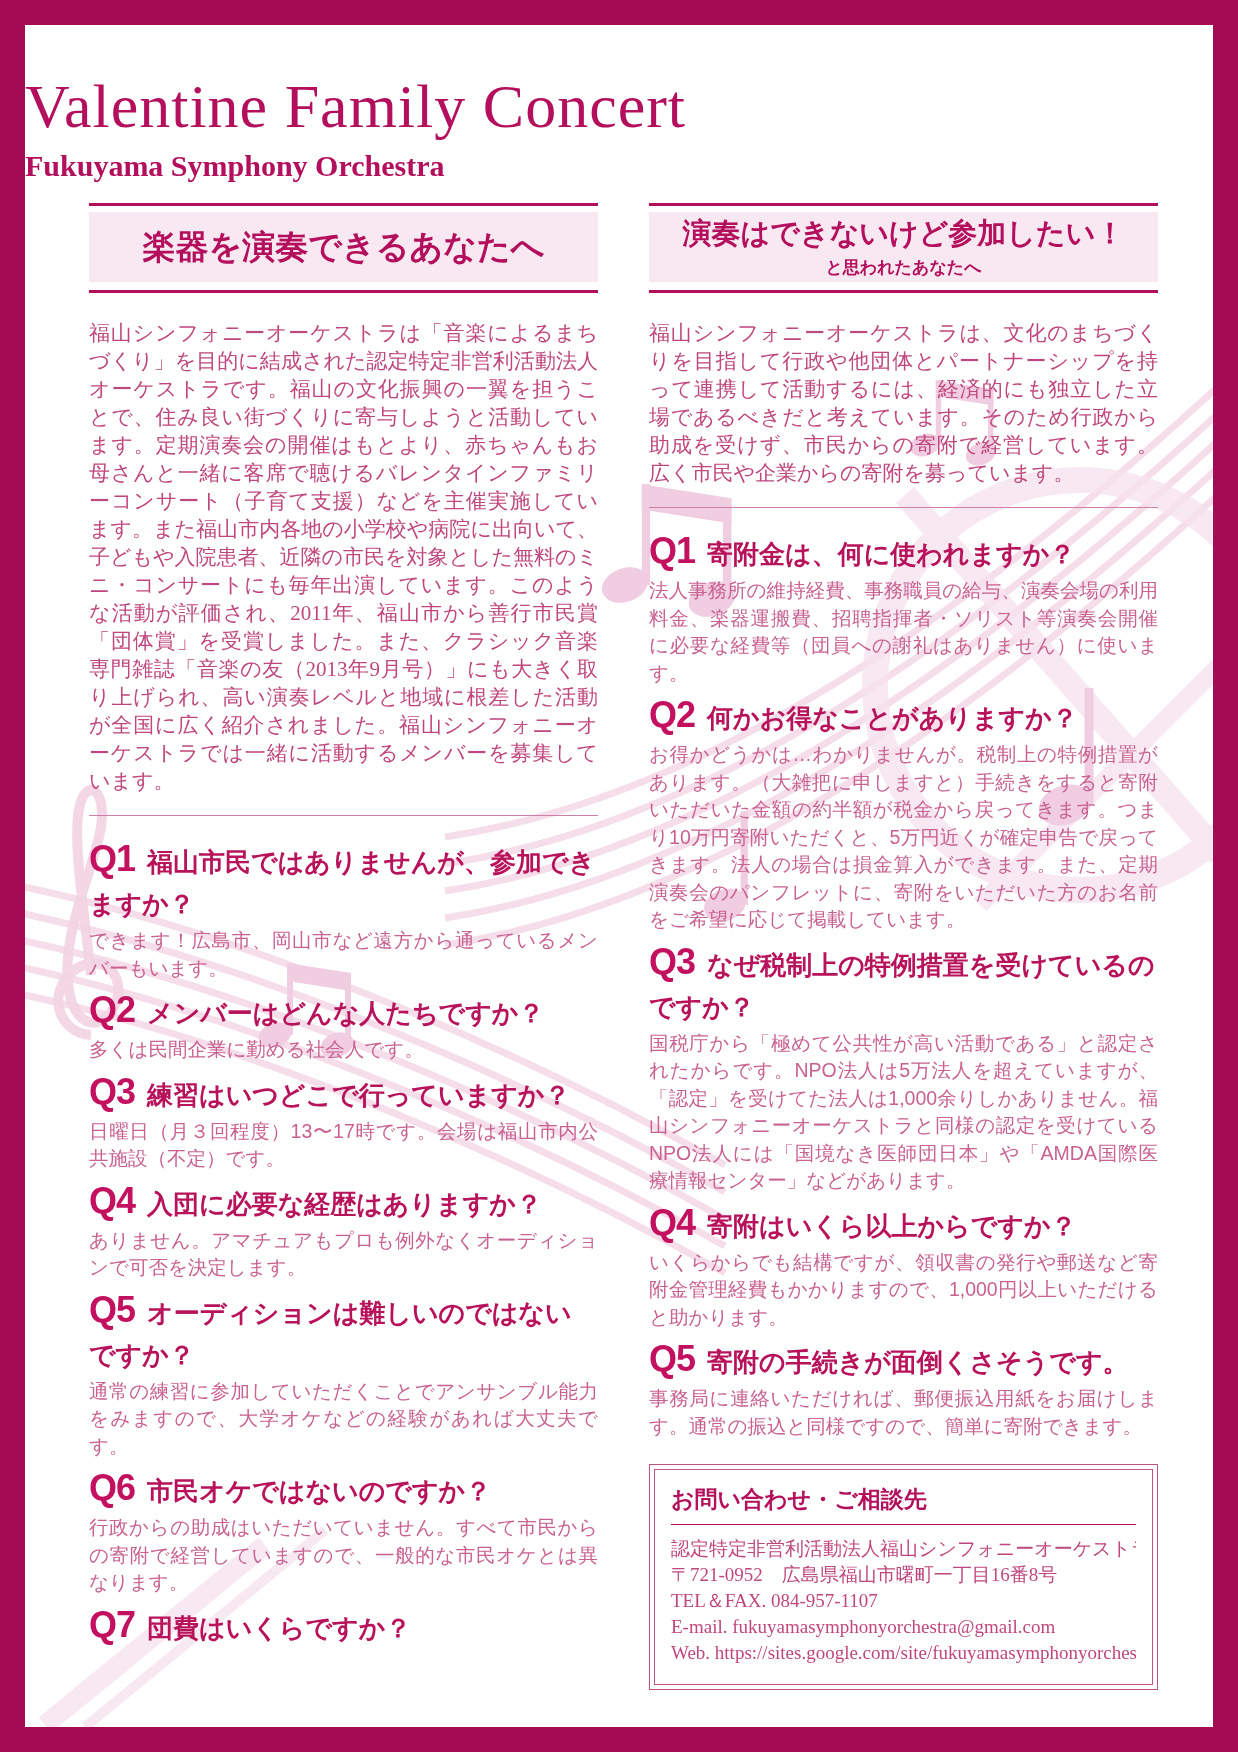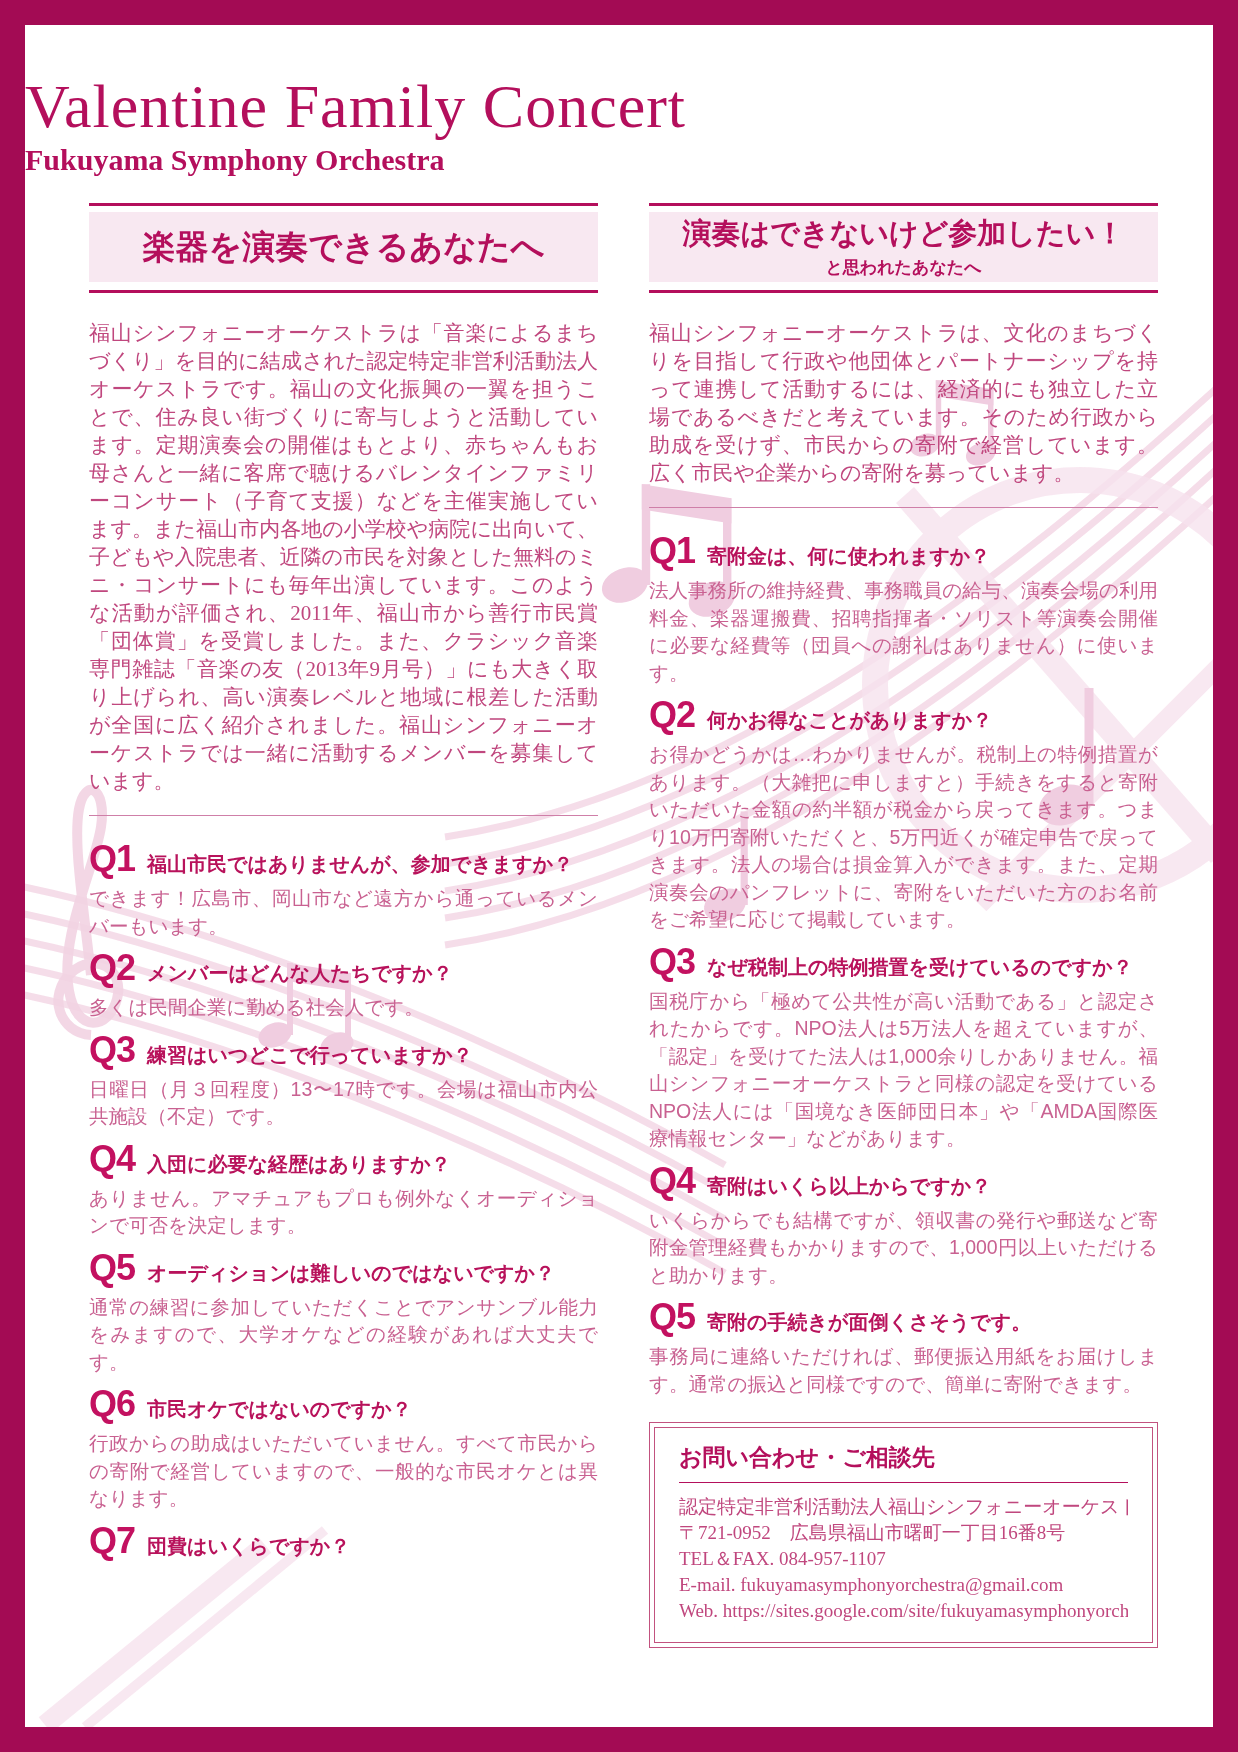--- a/index.html
+++ b/index.html
@@ -27,21 +27,21 @@
     background:#ffffff;overflow:hidden;
   }
   .bg-svg{position:absolute;left:0;top:0;pointer-events:none;}
   .header{position:relative;text-align:left;margin-top:48px;}
   .title{
     font-family:"Liberation Serif","DejaVu Serif",serif;
     font-size:62px;color:var(--accent);font-weight:normal;letter-spacing:1px;line-height:66px;
   }
   .subtitle{
     font-family:"Liberation Serif","DejaVu Serif",serif;
-    font-size:30px;font-weight:bold;color:var(--accent);margin-top:4px;
+    font-size:30px;font-weight:bold;color:var(--accent);margin-top:10px;
   }
   .col{position:absolute;top:178px;width:509px;}
   .col-left{left:64px;}
   .col-right{left:624px;}
   .rule{height:3px;background:var(--accent);}
   .banner{
     margin-top:6px;background:var(--banner-bg);height:70px;
     display:flex;flex-direction:column;justify-content:center;align-items:center;
   }
   .banner-line1{
@@ -59,24 +59,24 @@
     font-family:"Liberation Serif","DejaVu Serif",serif;
     font-size:21px;line-height:28px;color:var(--intro);text-align:justify;
   }
   .divider{margin:20px 0 24px;height:1px;background:var(--divider);}
   .qa-item{margin-bottom:9px;}
   .qa-head{line-height:38px;}
   .qa-num{
     font-size:36px;font-weight:bold;color:var(--qnum);
     letter-spacing:-1px;margin-right:12px;text-align:right;
   }
-  .qa-q{font-size:20px;font-weight:bold;color:var(--question);}
+  .qa-q{font-size:26px;font-weight:bold;color:var(--question);}
   .qa-a{font-size:19.5px;line-height:27.5px;color:var(--answer);text-align:justify;margin-top:0;}
   .contact-outer{margin-top:24px;border:1px solid var(--boxline);padding:4px;background:#fff;position:relative;}
-  .contact-inner{border:1px solid var(--boxline);padding:14px 24px 18px;}
+  .contact-inner{border:1px solid var(--boxline);padding:14px 16px 18px;}
   .contact-title{
     font-family:"Liberation Serif","DejaVu Serif",serif;
     font-size:23px;font-weight:bold;color:var(--accent);
     padding-bottom:9px;border-bottom:1px solid var(--accent);
   }
   .contact-lines{margin-top:11px;}
   .contact-line{
     font-family:"Liberation Serif","DejaVu Serif",serif;
     font-size:19px;line-height:26px;color:var(--intro);
     white-space:nowrap;overflow:hidden;

